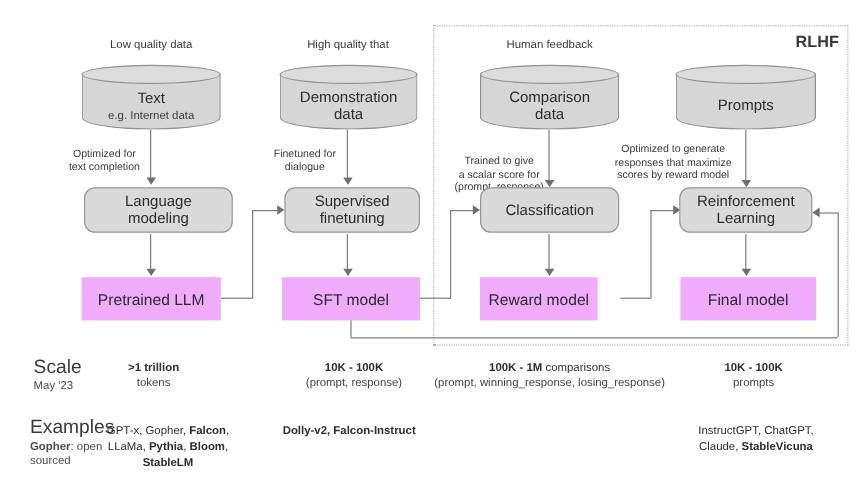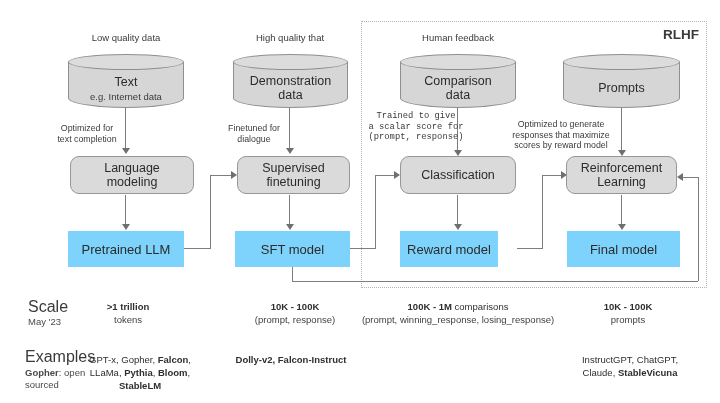--- a/index.html
+++ b/index.html
@@ -20,21 +20,21 @@
     border-radius:0 0 50% 50% / 0 0 10px 10px;z-index:1;}
   .cyl-text{position:absolute;left:0;right:0;top:14px;bottom:0;z-index:3;
     display:flex;flex-direction:column;align-items:center;justify-content:center;
     text-align:center;white-space:pre-line;}
   .cyl-title{font-size:12.5px;line-height:14px;color:#2b2b2b;}
   .cyl-sub{font-size:9.5px;color:#3a3a3a;margin-top:2px;}
   
   .proc{position:absolute;background:#dadada;border:1px solid #979797;border-radius:9px;
     box-sizing:border-box;display:flex;align-items:center;justify-content:center;
     text-align:center;font-size:12.5px;line-height:14px;color:#2b2b2b;white-space:pre-line;}
-  .model{position:absolute;background:#7dd3fc;display:flex;align-items:center;
+  .model{position:absolute;background:#f0abfc;display:flex;align-items:center;
     justify-content:center;font-size:13px;color:#2b2b2b;}
   
   .ann{position:absolute;font-size:8.8px;line-height:10.5px;color:#3a3a3a;
     text-align:center;white-space:pre-line;}
   
   .vline{position:absolute;width:1px;background:#7d7d7d;}
   .hline{position:absolute;height:1px;background:#7d7d7d;}
   .tri-down{position:absolute;width:0;height:0;border-left:4px solid transparent;
     border-right:4px solid transparent;border-top:6px solid #6f6f6f;}
   .tri-right{position:absolute;width:0;height:0;border-top:4px solid transparent;
@@ -117,21 +117,21 @@
   <div class="cyl" style="left:400px;top:54px;width:116px;height:54px;">
     <div class="cyl-body"></div>
     <div class="cyl-top"></div>
     <div class="cyl-text">
       <div class="cyl-title">Comparison
 data</div>
     </div>
   </div>
   <div class="vline" style="left:457px;top:108px;height:42px;"></div>
   <div class="tri-down" style="left:454px;top:150px;"></div>
-  <div class="ann" style="left:356px;top:111px;width:120px;font-family:Liberation Mono, monospace;">Trained to give
+  <div class="ann" style="left:356px;top:129px;width:120px;">Trained to give
 a scalar score for
 (prompt, response)</div>
   <div class="proc" style="left:400px;top:156px;width:116px;height:38px;">Classification</div>
   <div class="vline" style="left:457px;top:195px;height:29px;"></div>
   <div class="tri-down" style="left:454px;top:224px;"></div>
   <div class="model" style="left:400px;top:231px;width:98px;height:36px;">Reward model</div>
 
   <div class="hline" style="left:517px;top:248px;width:25px;"></div>
   <div class="vline" style="left:542px;top:175px;height:74px;"></div>
   <div class="hline" style="left:542px;top:175px;width:19px;"></div>

